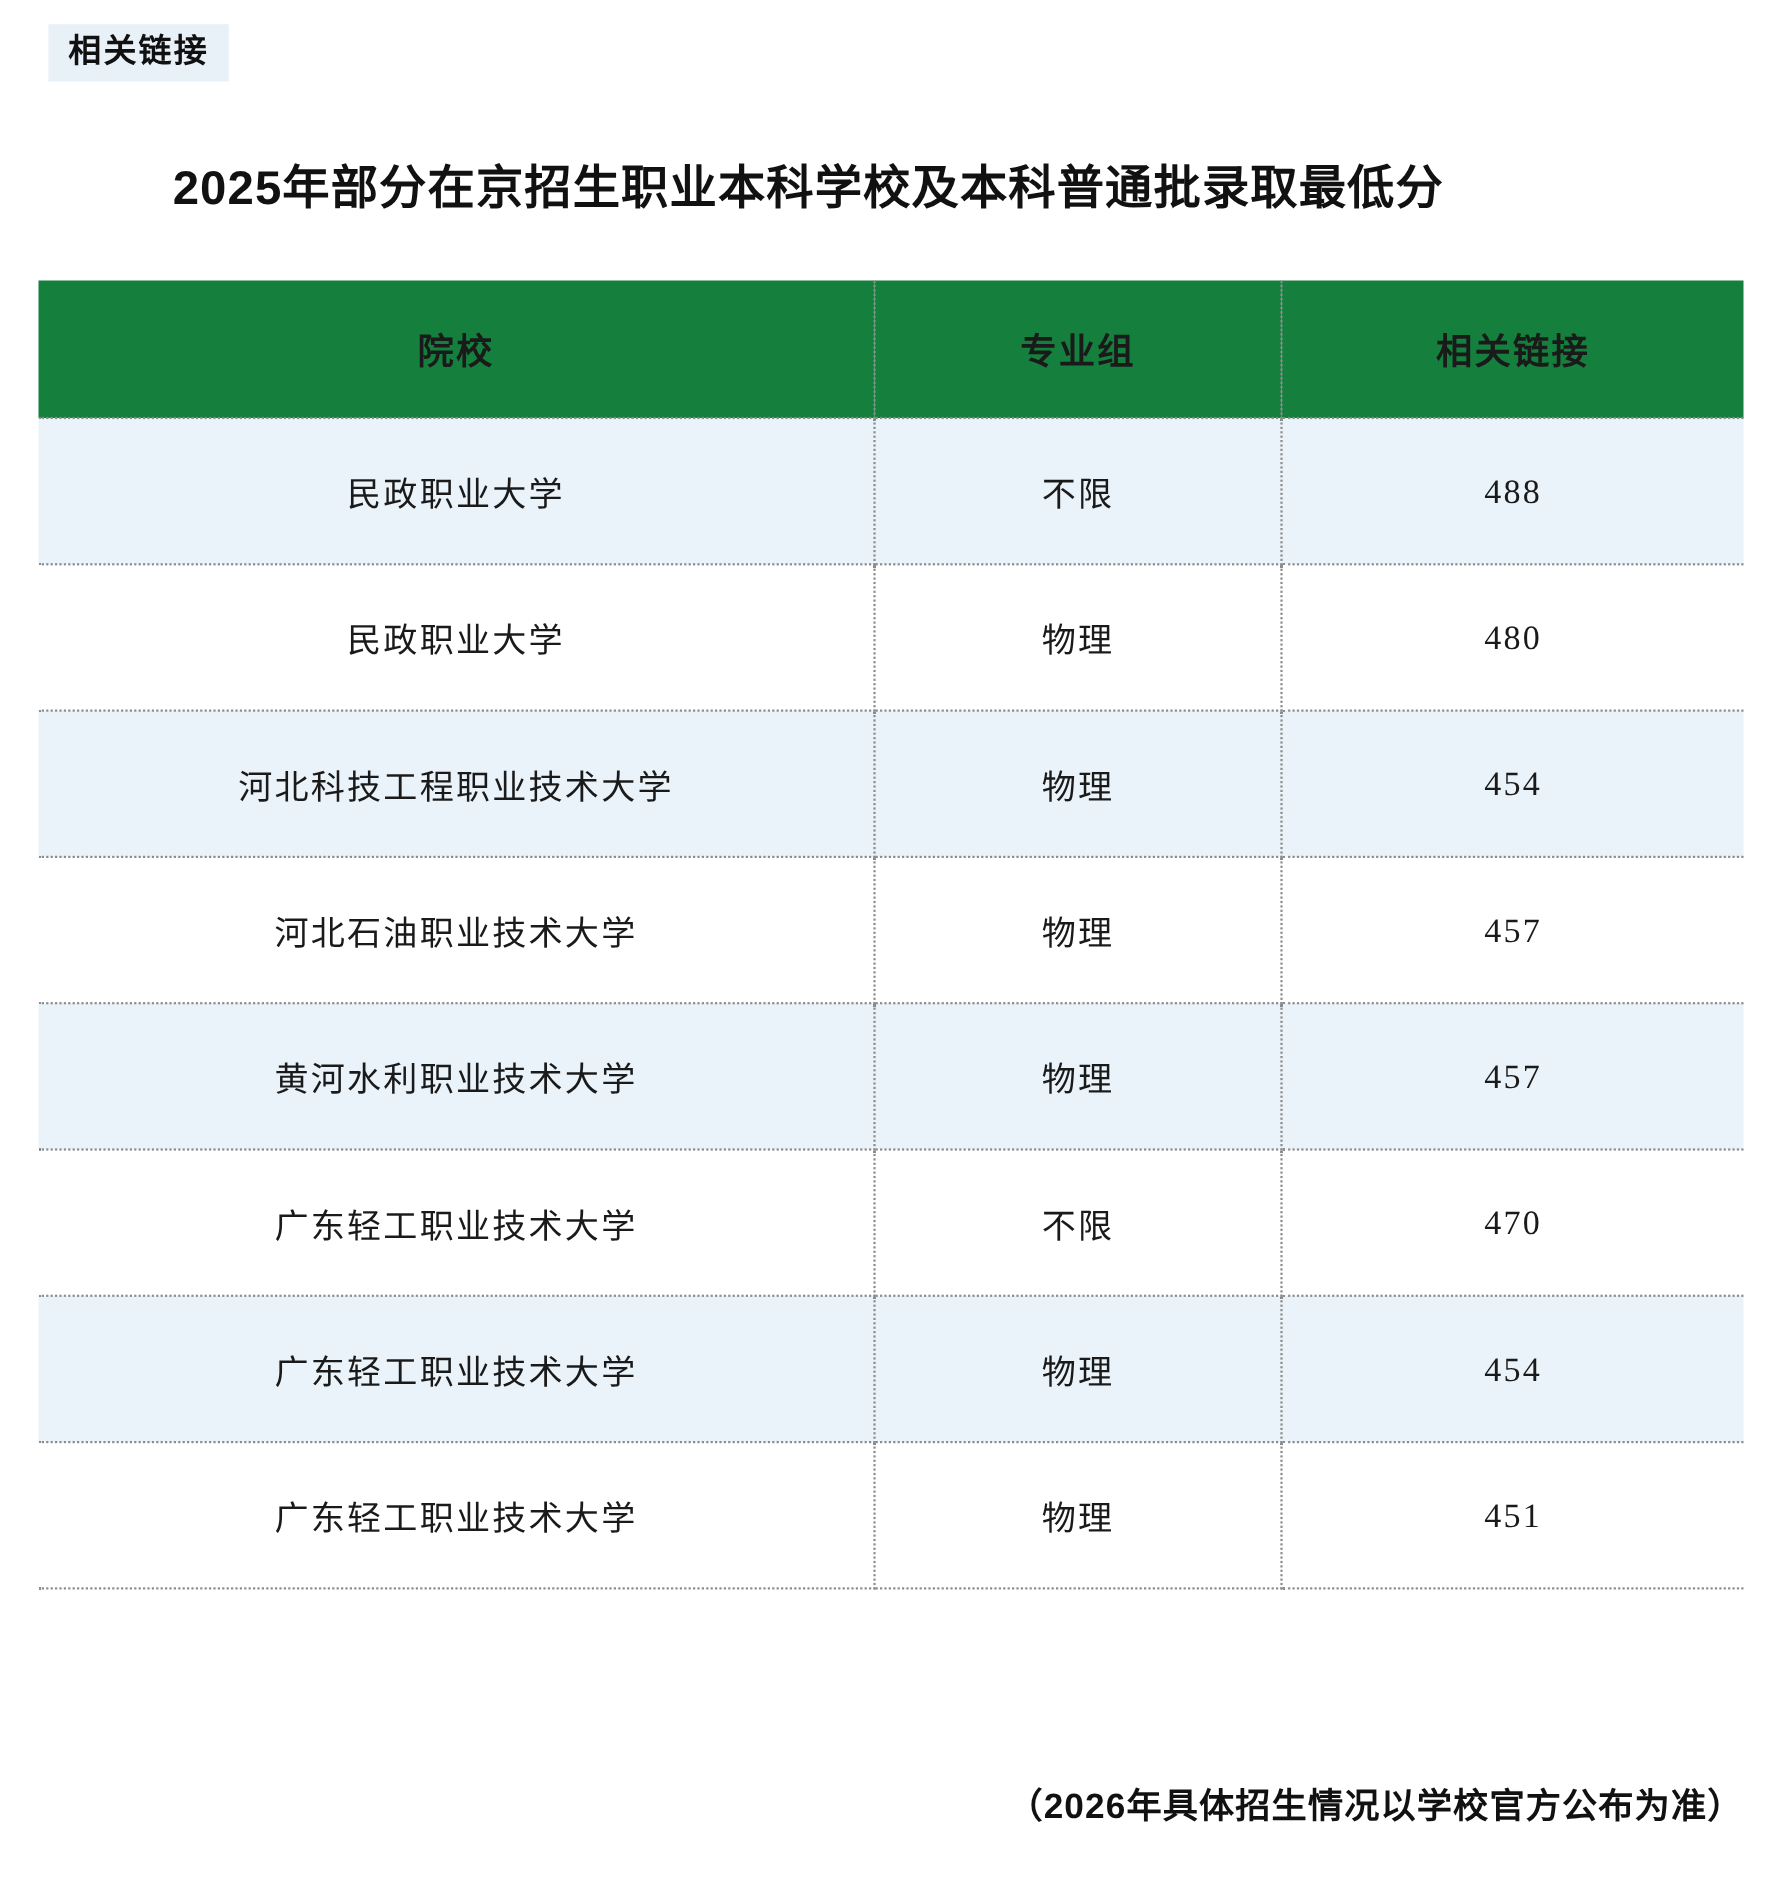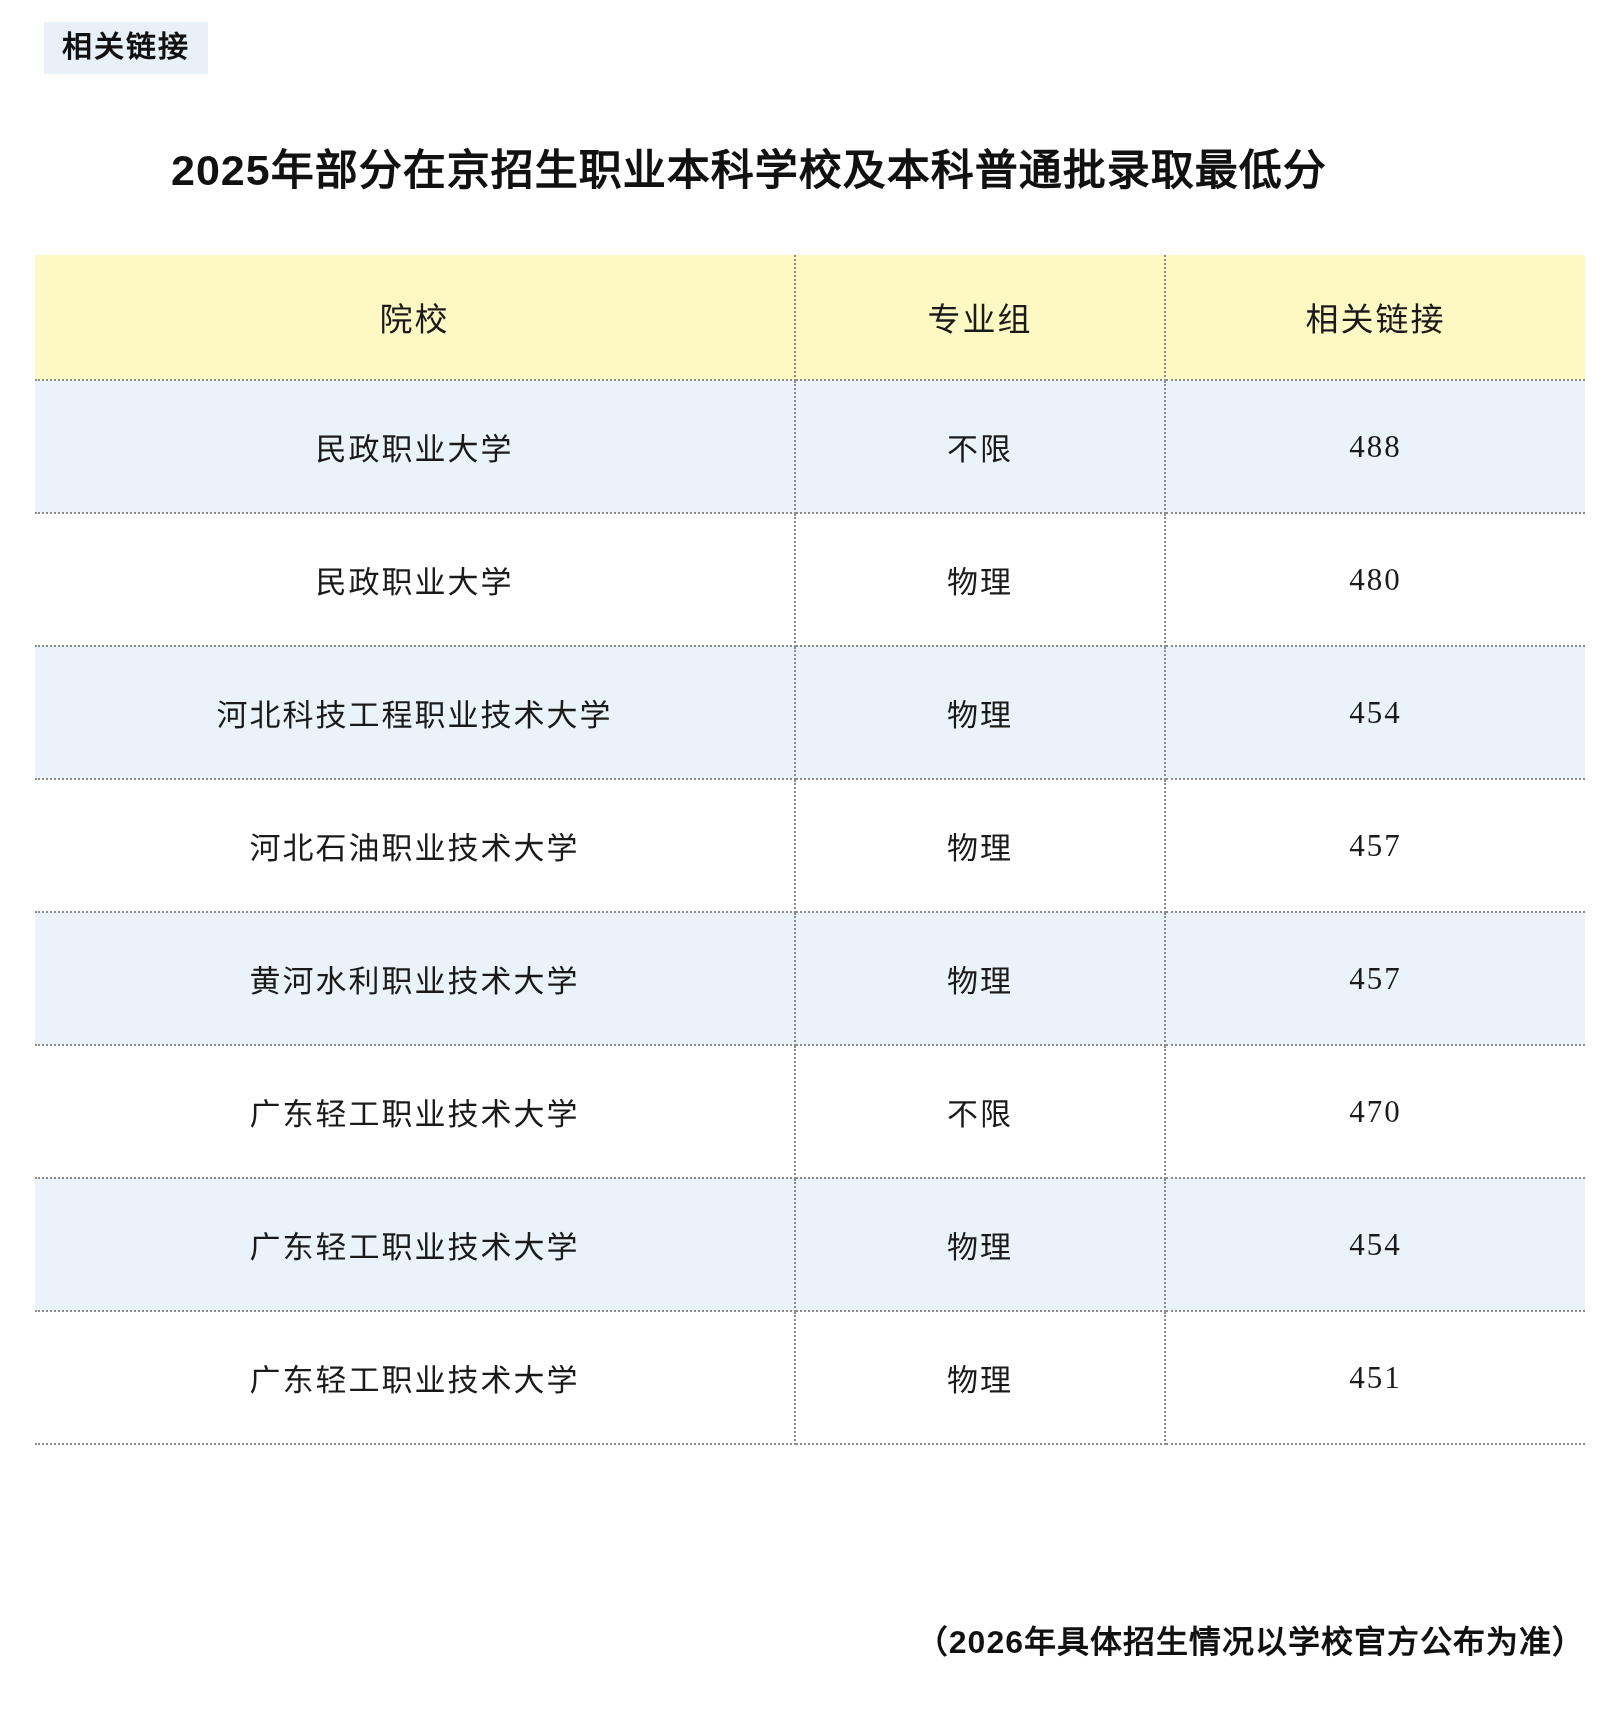--- a/index.html
+++ b/index.html
@@ -37,21 +37,21 @@
     font-weight: bold;
     font-size: 30px;
     letter-spacing: 2px;
     padding: 10px 18px 12px 18px;
     line-height: 1;
   }
 
   
   .title {
     position: absolute;
-    left: 171px;
+    left: 157px;
     top: 135px;
     font-family: "Liberation Sans", "DejaVu Sans", sans-serif;
     font-weight: bold;
     font-size: 43px;
     letter-spacing: 1px;
     color: #111111;
     white-space: nowrap;
   }
 
   
@@ -79,22 +79,22 @@
     color: #1a1a1a;
     border-bottom: 2px dotted #8c8c8c;
     border-right: 2px dotted #8c8c8c;
     padding: 0;
   }
   table.score-table th:last-child,
   table.score-table td:last-child { border-right: none; }
 
   table.score-table thead th {
     height: 124px;
-    background: #fef9c3;
-    font-weight: normal;
+    background: #15803d;
+    font-weight: bold;
     font-size: 33px;
   }
   table.score-table tbody td {
     height: 131px;
   }
   table.score-table tbody tr.alt td {
     background: #eaf3f9;
   }
   table.score-table tbody tr:last-child td {
     border-bottom: 2px dotted #8c8c8c;

